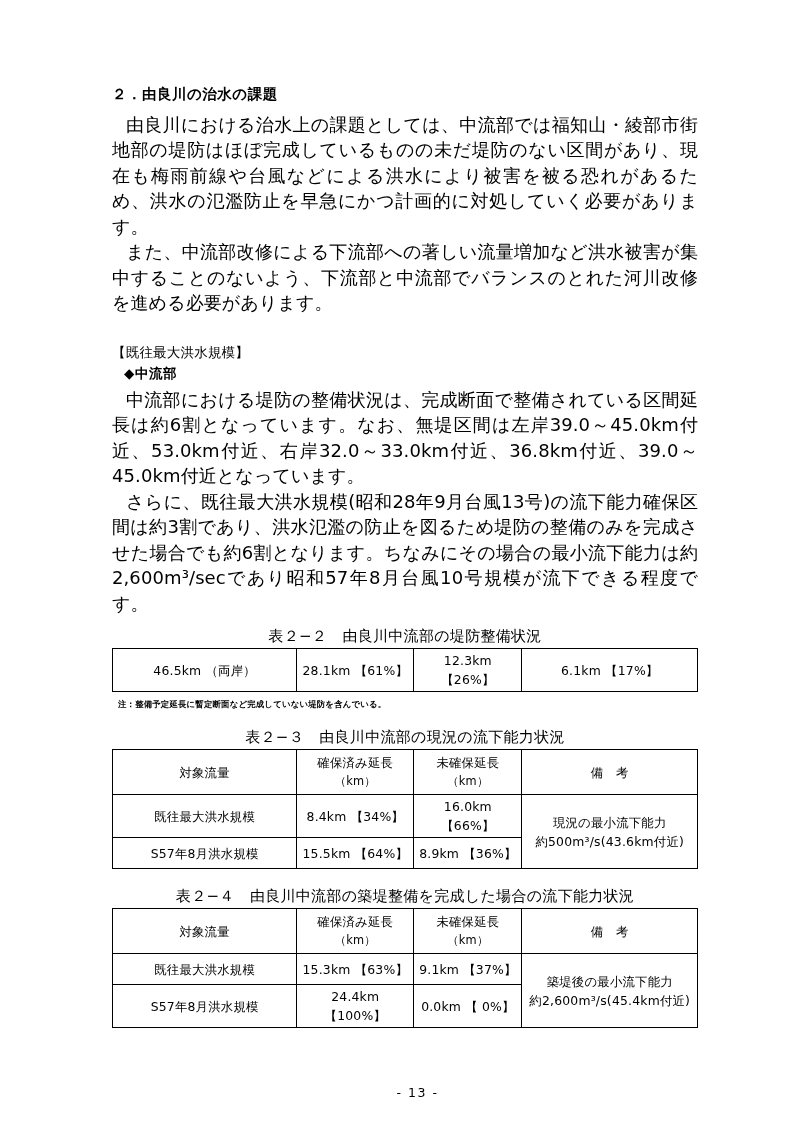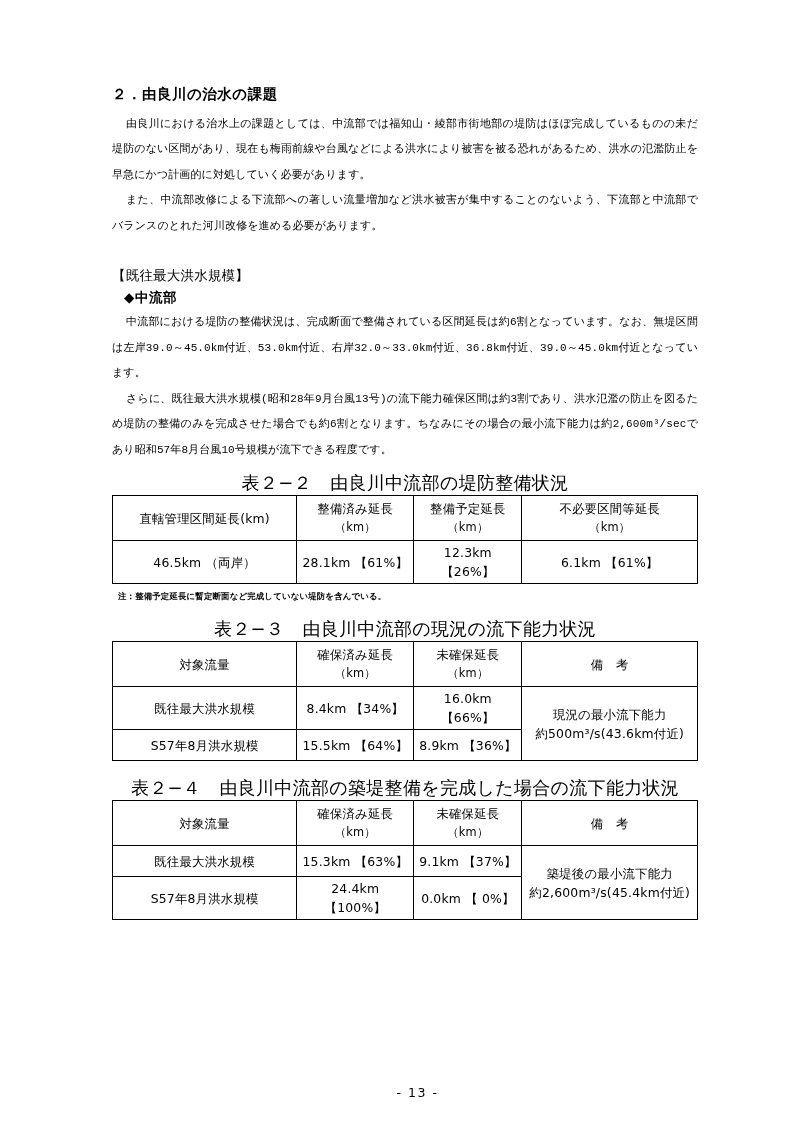--- a/index.html
+++ b/index.html
@@ -46,39 +46,38 @@
     font-size: 13.5px;
     font-weight: bold;
     line-height: 1.6;
     margin: 0 0 2px 0;
     padding-left: 12px;
     letter-spacing: 0.5px;
   }
 
   
   .para {
-    font-size: 11px;
+    font-size: 18px;
     line-height: 25.5px;
     margin: 0;
     text-align: justify;
     text-justify: inter-character;
     text-indent: 14px;
     letter-spacing: 0.1px;
-    font-family: Liberation Mono, monospace;
   }
   .para.last-line-free {
     text-align-last: left;
   }
   .gap-sm { height: 10px; }
   .gap-md { height: 17px; }
   .gap-lg { height: 26px; }
 
   
   .tbl-caption {
-    font-size: 18px;
+    font-size: 15px;
     text-align: center;
     line-height: 20px;
     margin: 0 0 2px 0;
     letter-spacing: 0.3px;
   }
   table.doc-table {
     border-collapse: collapse;
     width: 100%;
     table-layout: fixed;
     font-size: 12.4px;
@@ -151,41 +150,24 @@
 
     <table class="doc-table">
       <colgroup>
         <col style="width:31.5%">
         <col style="width:20%">
         <col style="width:18.5%">
         <col style="width:30%">
       </colgroup>
       <tbody>
         <tr>
-          <td class="hdr-tall">
-            <span>直轄管理区間延長(km)</span>
-          </td>
-          <td class="hdr-tall">
-            <span>整備済み延長</span>
-            <span class="unit">（km）</span>
-          </td>
-          <td class="hdr-tall">
-            <span>整備予定延長</span>
-            <span class="unit">（km）</span>
-          </td>
-          <td class="hdr-tall">
-            <span>不必要区間等延長</span>
-            <span class="unit">（km）</span>
-          </td>
-        </tr>
-        <tr>
           <td class="data-row">46.5km （両岸）</td>
           <td class="data-row">28.1km 【61%】</td>
           <td class="data-row">12.3km 【26%】</td>
-          <td class="data-row">6.1km 【61%】</td>
+          <td class="data-row">6.1km 【17%】</td>
         </tr>
       </tbody>
     </table>
     <p class="tbl-note">注：整備予定延長に暫定断面など完成していない堤防を含んでいる。</p>
 
     <div class="gap-md"></div>
     <p class="tbl-caption">表２−３　由良川中流部の現況の流下能力状況</p>
 
     <table class="doc-table">
       <colgroup>

